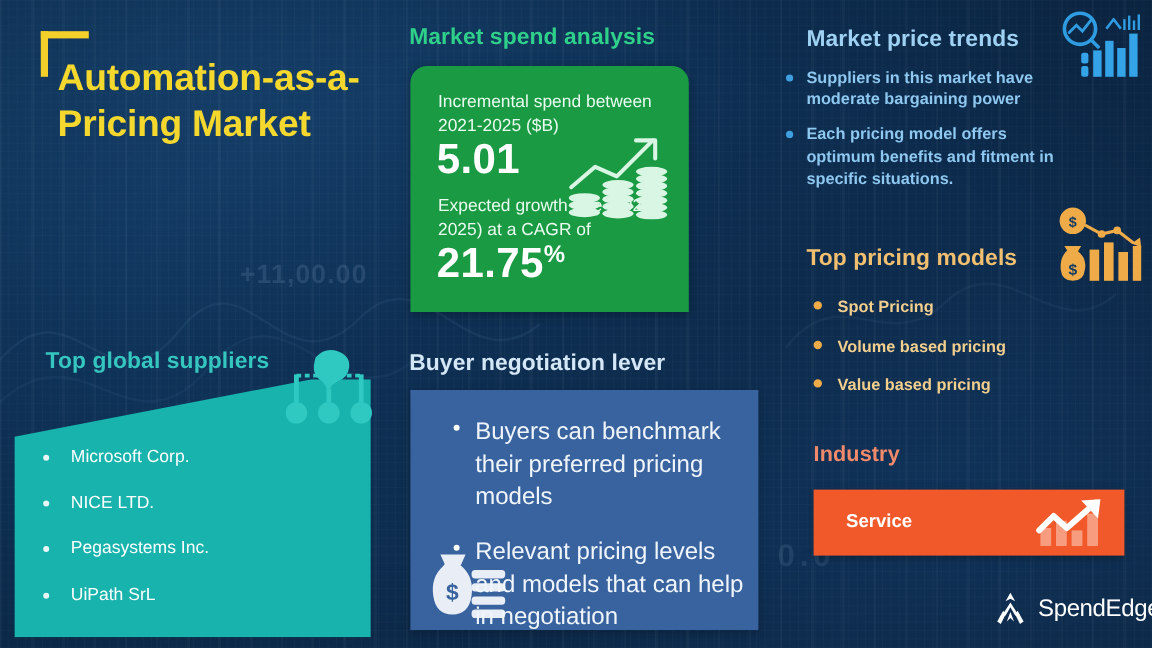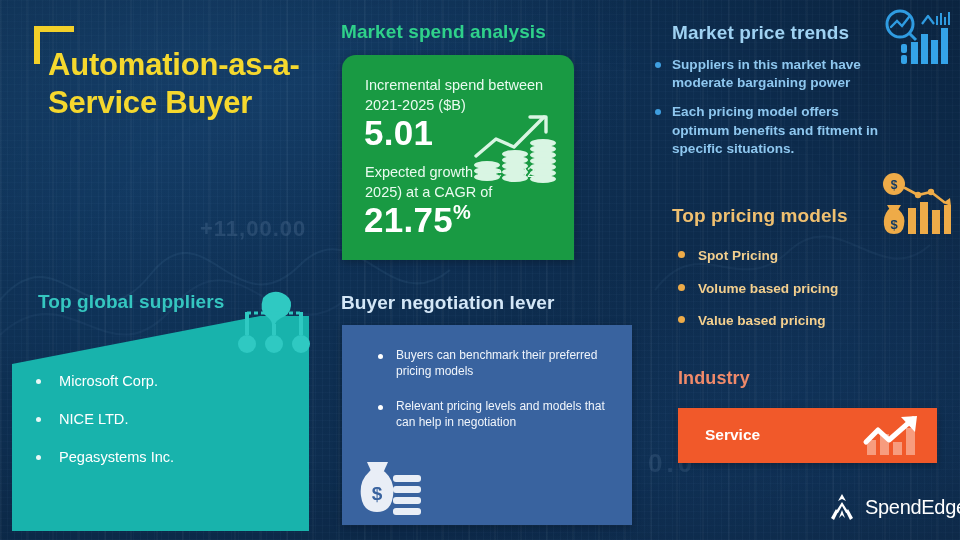--- a/index.html
+++ b/index.html
@@ -162,21 +162,21 @@
   
   .bnl-head { left: 341px; top: 292px; color: #d4e7f7; }
   .bnl-panel {
     position: absolute;
     left: 342px; top: 325px;
     width: 290px; height: 200px;
     background: #39639f;
     box-shadow: 0 2px 8px rgba(0,0,0,0.25);
   }
   .bnl-list { position: absolute; left: 372px; top: 347px; width: 252px; }
-  .bnl-list .bullet-row { font-size: 12px; line-height: 1.36; color: #f0f5fb; margin-bottom: 18px; padding-left: 24px; }
+  .bnl-list .bullet-row { font-size: 20px; line-height: 1.36; color: #f0f5fb; margin-bottom: 18px; padding-left: 24px; }
   .bnl-list .dot { background: #ffffff; width: 5px; height: 5px; top: 7px; left: 6px; }
   .bag-icon { position: absolute; left: 352px; top: 458px; }
 
   
   .logo-wrap { position: absolute; left: 826px; top: 492px; display: flex; align-items: center; }
   .logo-text {
     color: #ffffff;
     font-size: 20px;
     letter-spacing: -0.3px;
     margin-left: 7px;
@@ -202,21 +202,21 @@
       </radialGradient>
     </defs>
   </svg>
   <div class="ghost-num">+11,00.00</div>
   <div class="ghost-num2">0.0</div>
 
   <div class="title-wrap">
     <div class="corner-bracket"></div>
     <div class="main-title">
       <span>Automation-as-a-</span><br>
-      <span>Service Buyer</span>
+      <span>Pricing Market</span>
     </div>
   </div>
 
   <div class="sec-head green-head">Market spend analysis</div>
   <div class="green-panel">
     <div class="gp-label" style="top:21px">Incremental spend between 2021-2025 ($B)</div>
     <div class="gp-big" style="top:58px">5.01</div>
     <div class="gp-label" style="top:108px">Expected growth rate (2021-2025) at a CAGR of</div>
     <div class="gp-big" style="top:145px">
       <span>21.75</span><sup>%</sup>
@@ -356,20 +356,24 @@
       <span>Microsoft Corp.</span>
     </div>
     <div class="bullet-row">
       <span class="dot"></span>
       <span>NICE LTD.</span>
     </div>
     <div class="bullet-row">
       <span class="dot"></span>
       <span>Pegasystems Inc.</span>
     </div>
+    <div class="bullet-row">
+      <span class="dot"></span>
+      <span>UiPath SrL</span>
+    </div>
   </div>
 
   <div class="sec-head bnl-head">Buyer negotiation lever</div>
   <div class="bnl-panel"></div>
   <svg class="bag-icon" width="74" height="66" viewBox="0 0 74 66">
     <path d="M17,14 q6,-8 16,0 q10,9 8,24 q-2,16 -16,16 q-14,0 -16,-16 q-2,-15 8,-24 z" fill="#e9eef6"></path>
     <path d="M15,4 l21,0 l-4,9 l-13,0 z" fill="#e9eef6"></path>
     <text x="25" y="42" font-size="19" font-weight="bold" fill="#39639f" text-anchor="middle" font-family="Liberation Sans, sans-serif">$</text>
     <g fill="#e9eef6">
       <rect x="41" y="17" width="28" height="7" rx="3"></rect>

